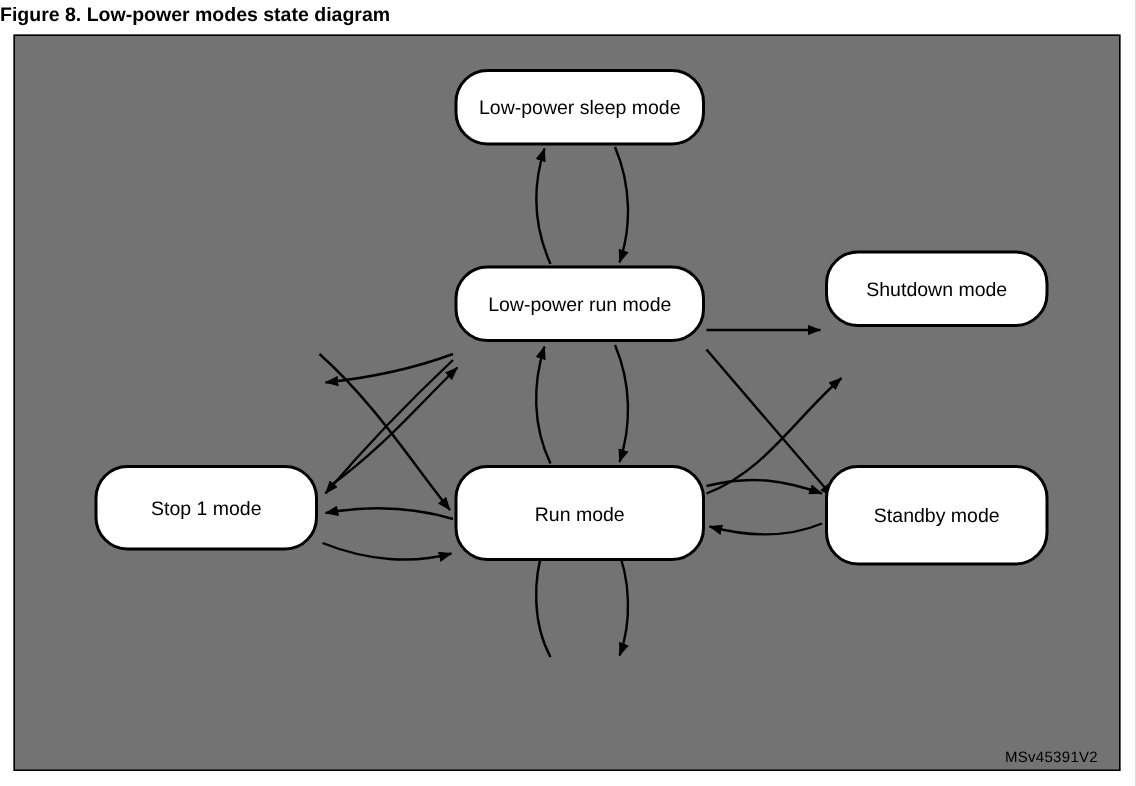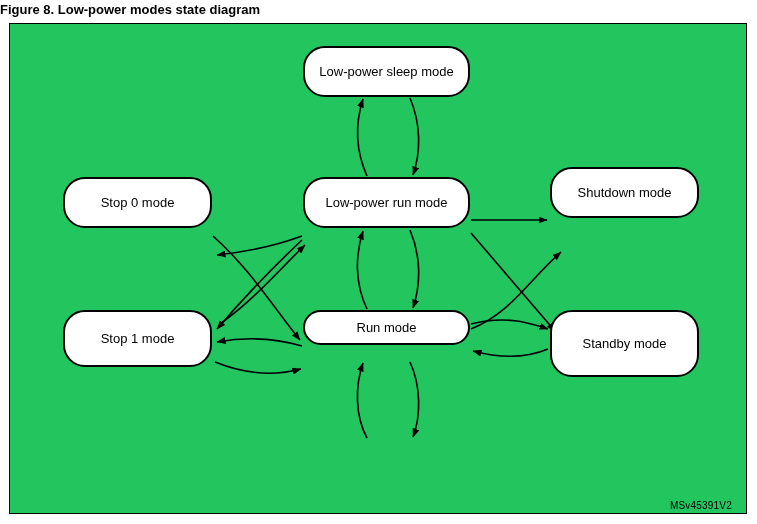--- a/index.html
+++ b/index.html
@@ -27,21 +27,21 @@
     color: #000;
   }
   #diagram-frame {
     position: absolute;
     left: 9px;
     top: 23px;
     width: 738px;
     height: 491px;
     border: 1px solid #000;
     box-sizing: border-box;
-    background: #22c55e;
+    background: #737373;
   }
   #diagram-svg {
     position: absolute;
     left: 0;
     top: 0;
   }
   .node {
     position: absolute;
     box-sizing: border-box;
     border: 2px solid #000;
@@ -109,37 +109,34 @@
 
       <path d="M292,322 C265,314 235,313 207,318"></path>
       <path d="M205,338 C235,350 265,352 291,345"></path>
     </g>
   </svg>
 
   <div class="node" style="left:293px; top:22px; width:167px; height:51px;">
     <span class="node-label">Low-power sleep mode</span>
   </div>
 
-  <div class="node" style="left:53px; top:153px; width:149px; height:51px;">
-    <span class="node-label">Stop 0 mode</span>
-  </div>
 
   <div class="node" style="left:293px; top:153px; width:167px; height:51px;justify-content:center;">
     <span class="node-label">Low-power run mode</span>
   </div>
 
   <div class="node" style="left:540px; top:143px; width:149px; height:51px;">
     <span class="node-label">Shutdown mode</span>
   </div>
 
   <div class="node" style="left:53px; top:286px; width:149px; height:57px;">
     <span class="node-label">Stop 1 mode</span>
   </div>
 
-  <div class="node" style="left:293px; top:286px; width:167px; height:35px;">
+  <div class="node" style="left:293px; top:286px; width:167px; height:64px;">
     <span class="node-label">Run mode</span>
   </div>
 
   <div class="node" style="left:540px; top:286px; width:149px; height:67px;">
     <span class="node-label">Standby mode</span>
   </div>
 
 
   <div id="doc-id">MSv45391V2</div>
 </div>

